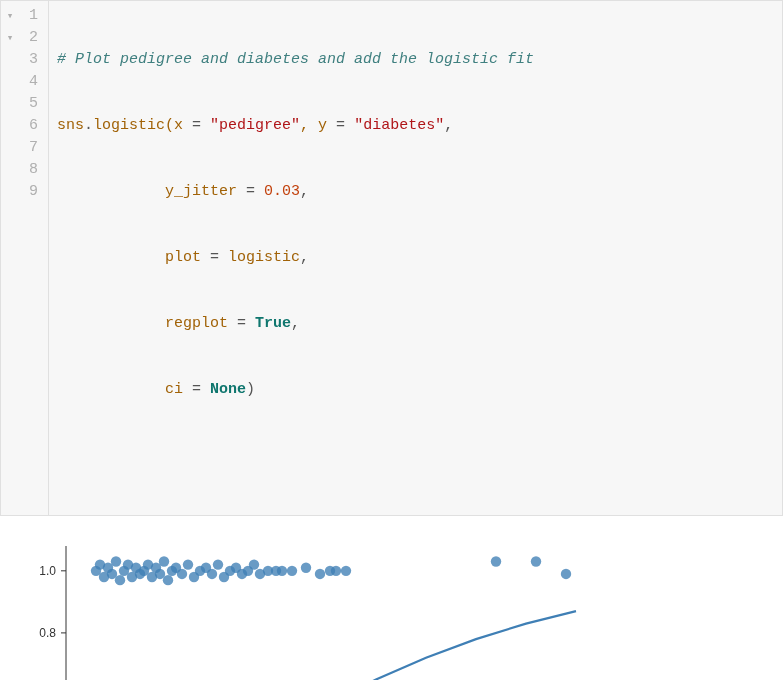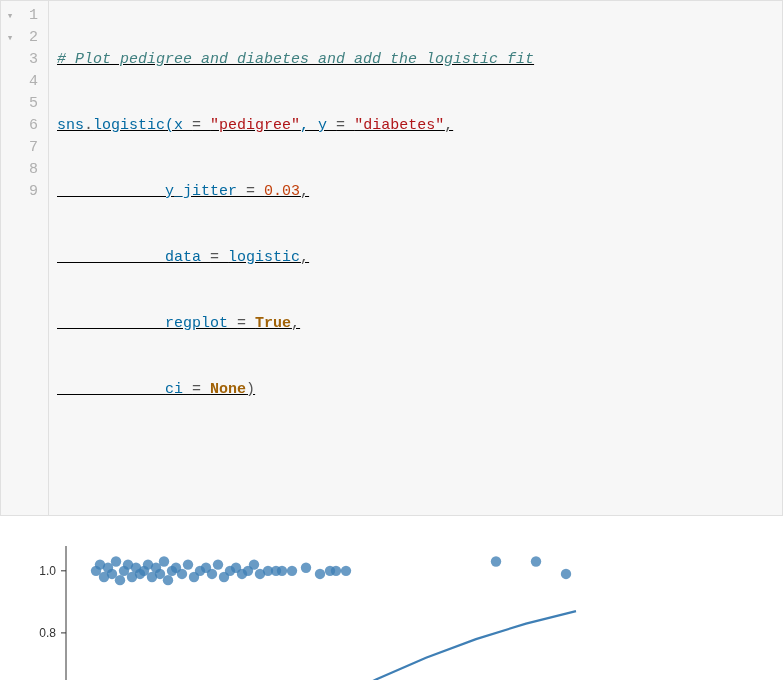--- a/index.html
+++ b/index.html
@@ -33,27 +33,27 @@
     border-right: 1px solid #e0e0e0;
     background: #f7f7f7;
   }
   .gutter-numbers div { height: 22px; }
   .code-lines {
     padding: 4px 8px;
     flex: 1;
     background: #f7f7f7;
     white-space: pre;
   }
-  .code-lines div { height: 22px; text-decoration: underline; }
+  .code-lines div { height: 22px; }
   .tok-comment { color: #408080; font-style: italic; }
-  .tok-name { color: #0369a1; }
+  .tok-name { color: #a16207; }
   .tok-op { color: #555; }
   .tok-str { color: #b01518; }
   .tok-num { color: #c2410c; }
-  .tok-kw { color: #a16207; font-weight: bold; }
+  .tok-kw { color: #0f766e; font-weight: bold; }
 
   .chart-area {
     padding: 10px 0 0 6px;
   }
   svg { display: block; }
   .axis-line { stroke: #333; stroke-width: 1; }
   .tick-line { stroke: #333; stroke-width: 1; }
   .tick-label { font: 12px Arial, sans-serif; fill: #333; }
   .axis-label { font: 12px Arial, sans-serif; fill: #333; }
   .scatter-pt { fill: #3f7fb5; opacity: 0.78; }
@@ -82,21 +82,21 @@
     <div>5</div>
     <div>6</div>
     <div>7</div>
     <div>8</div>
     <div>9</div>
   </div>
   <div class="code-lines">
     <div><span class="tok-comment"># Plot pedigree and diabetes and add the logistic fit</span></div>
     <div><span class="tok-name">sns</span><span class="tok-op">.</span><span class="tok-name">logistic</span><span class="tok-name">(x </span><span class="tok-op">= </span><span class="tok-str">"pedigree"</span><span class="tok-name">, y </span><span class="tok-op">= </span><span class="tok-str">"diabetes"</span><span class="tok-op">,</span></div>
     <div><span>            </span><span class="tok-name">y_jitter </span><span class="tok-op">= </span><span class="tok-num">0.03</span><span class="tok-op">,</span></div>
-    <div><span>            </span><span class="tok-name">data </span><span class="tok-op">= </span><span class="tok-name">logistic</span><span class="tok-op">,</span></div>
+    <div><span>            </span><span class="tok-name">plot </span><span class="tok-op">= </span><span class="tok-name">logistic</span><span class="tok-op">,</span></div>
     <div><span>            </span><span class="tok-name">regplot </span><span class="tok-op">= </span><span class="tok-kw">True</span><span class="tok-op">,</span></div>
     <div><span>            </span><span class="tok-name">ci </span><span class="tok-op">= </span><span class="tok-kw">None</span><span class="tok-op">)</span></div>
     <div><span></span></div>
   </div>
 </div>
 
 <div class="chart-area">
   <svg id="chart-svg" width="600" height="430">
       <line x1="60" y1="20" x2="60" y2="380" class="axis-line"></line>
       <line x1="60" y1="380" x2="580" y2="380" class="axis-line"></line>

